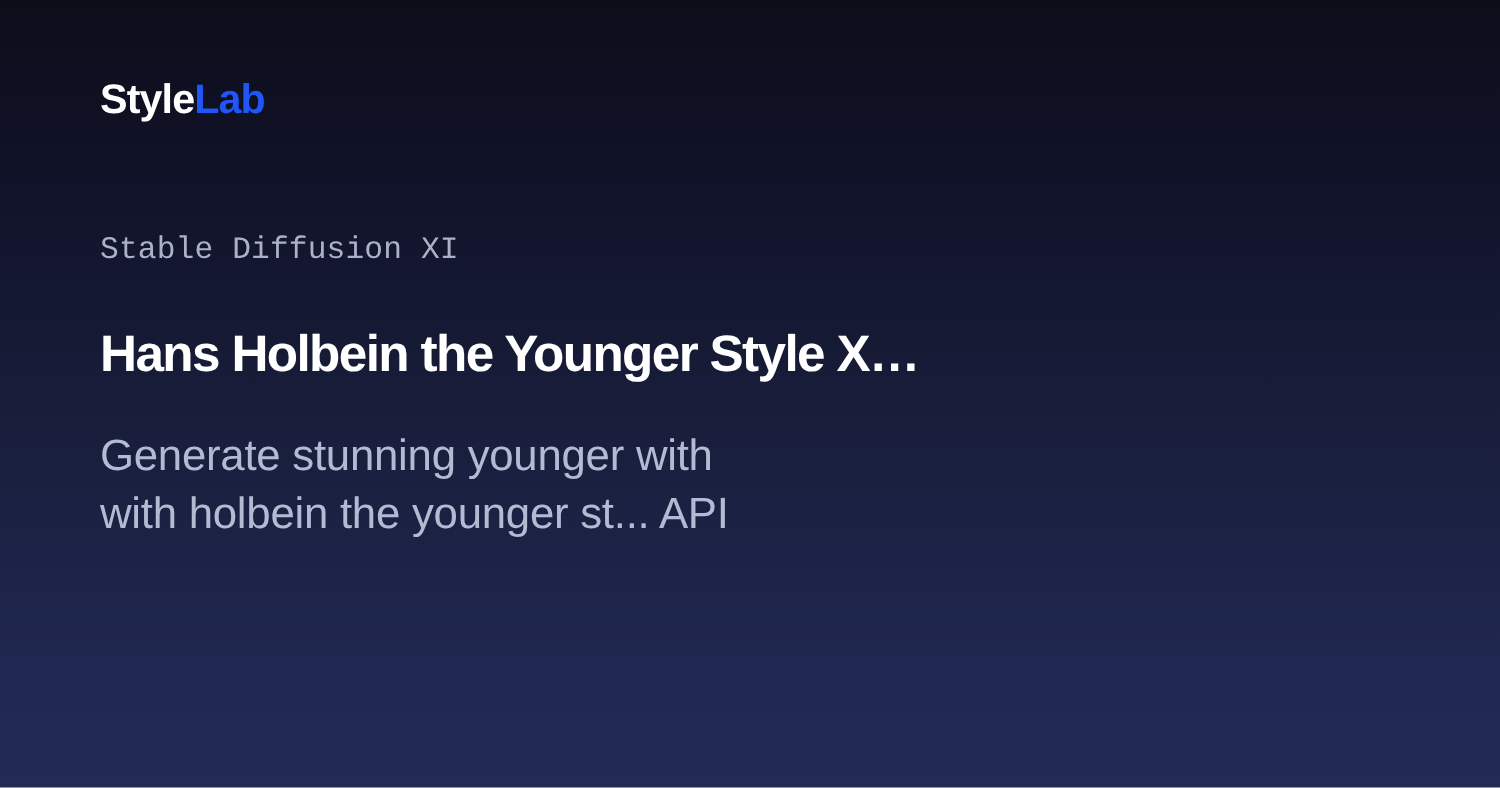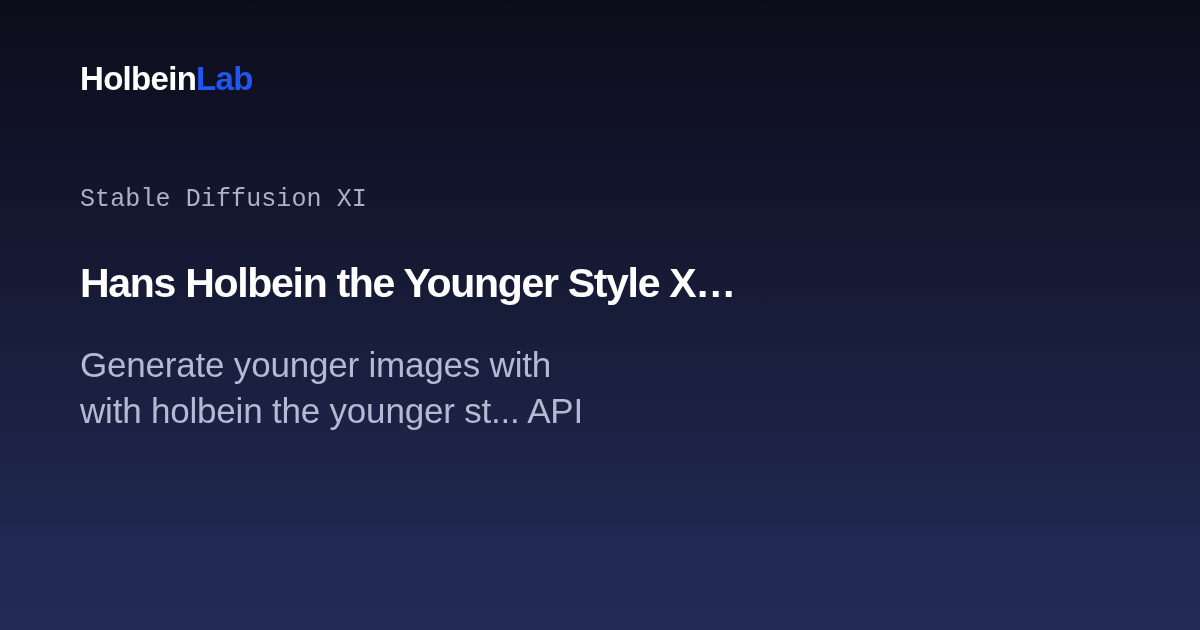--- a/index.html
+++ b/index.html
@@ -101,30 +101,30 @@
     display: block;
     white-space: nowrap;
   }
 </style>
 </head>
 <body>
 
 <div class="og-card">
 
   <div class="brand">
-    <span class="brand-models">Holbein</span>
+    <span class="brand-models">Style</span>
     <span class="brand-lab">Lab</span>
   </div>
 
   <div class="content">
 
     <p class="eyebrow">Stable Diffusion XI</p>
 
     <h1 class="title">Hans Holbein the Younger Style X…</h1>
 
     <p class="description">
-      <span class="description-line">Generate younger images with</span>
+      <span class="description-line">Generate stunning younger with</span>
       <span class="description-line">with holbein the younger st... API</span>
     </p>
 
   </div>
 
 </div>
 
 </body></html>

